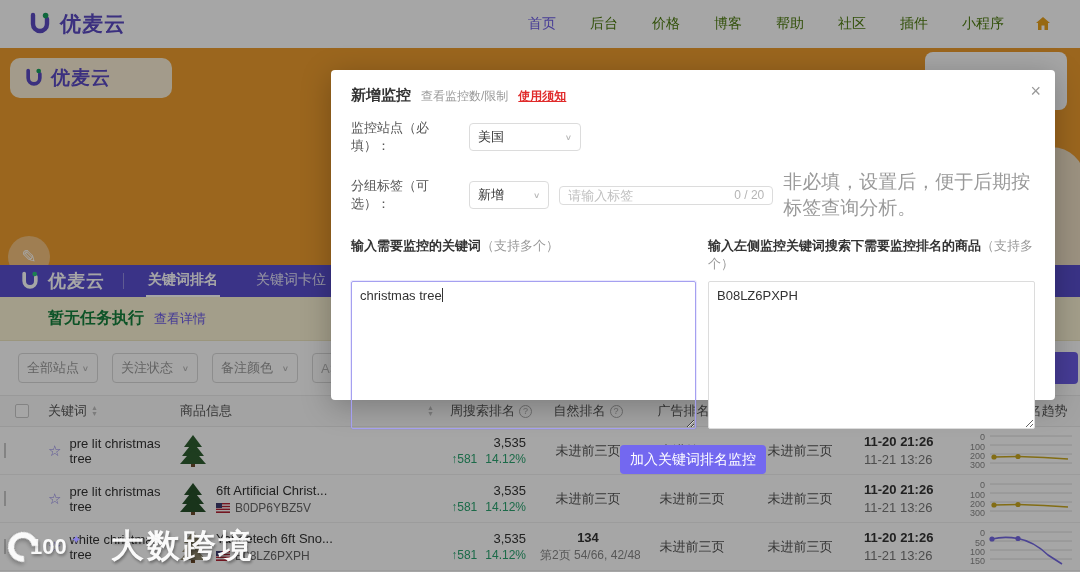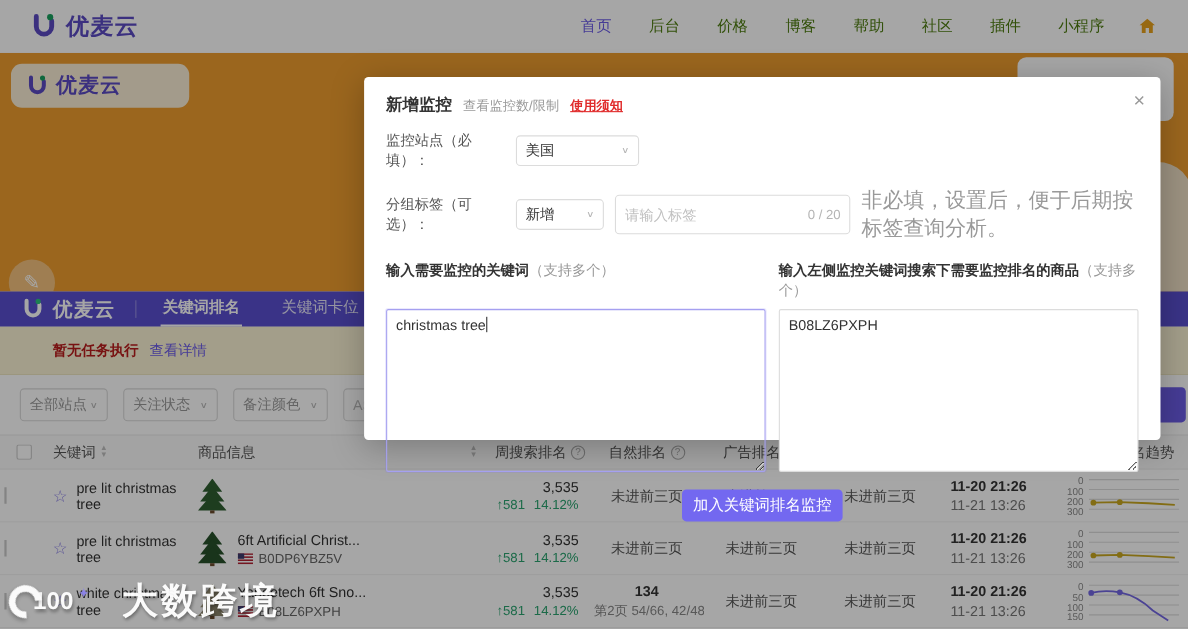--- a/index.html
+++ b/index.html
@@ -33,21 +33,21 @@
   
   .subnav { position:absolute; left:0; top:265px; width:1080px; height:32px; background:#5A4FD0; display:flex; align-items:center; padding:0 20px; }
   .subnav .brand-text { color:#fff; font-size:18px; }
   .subnav-divider { width:1px; height:16px; background:rgba(255,255,255,.35); margin:0 22px 0 18px; }
   .subnav-tabs { display:flex; gap:34px; }
   .subnav-tab { color:rgba(255,255,255,.85); font-size:14px; cursor:pointer; padding:6px 2px; white-space:nowrap; }
   .subnav-tab.active { color:#fff; font-weight:bold; border-bottom:2px solid #fff; }
 
   
   .notice { position:absolute; left:0; top:297px; width:1080px; height:44px; background:#FBF3D4; border-bottom:1px solid #EFE6C2; display:flex; align-items:center; padding-left:48px; gap:10px; }
-  .notice-text { font-size:13px; font-weight:bold; color:#b91c1c; }
+  .notice-text { font-size:16px; font-weight:bold; color:#15803d; }
   .notice-link { font-size:13px; color:#6C5CE7; cursor:pointer; }
 
   
   .filterbar { position:absolute; left:0; top:341px; width:1080px; height:54px; background:#fff; display:flex; align-items:center; gap:14px; padding-left:18px; }
   .f-select { width:80px; height:30px; border:1px solid #D9D9D9; border-radius:4px; display:flex; align-items:center; justify-content:space-between; padding:0 8px; font-size:13px; color:#999; cursor:pointer; background:#fff; }
   .f-select.w2 { width:86px; }
   .f-input { width:170px; height:30px; border:1px solid #D9D9D9; border-radius:4px; padding:0 8px; font-size:13px; color:#333; }
   .f-input::placeholder { color:#b9b9b9; }
   .chev { font-size:10px; color:#b5b5b5; transform:scaleY(.8); }
   .f-addbtn { position:absolute; left:1000px; top:11px; width:78px; height:32px; background:#6C5CE7; border:none; border-radius:4px; color:#fff; font-size:13px; cursor:pointer; }
@@ -96,21 +96,21 @@
   
   .modal { position:absolute; left:331px; top:70px; width:724px; height:330px; background:#fff; border-radius:4px; box-shadow:0 6px 30px rgba(0,0,0,.25); z-index:60; padding:16px 20px; }
   .m-close { position:absolute; right:14px; top:12px; font-size:18px; color:#999; cursor:pointer; line-height:18px; }
   .m-head { display:flex; align-items:baseline; gap:10px; }
   .m-title { font-size:15px; font-weight:bold; color:#333; }
   .m-sub { font-size:12px; color:#999; }
   .m-notice { font-size:12px; color:#E02B2B; font-weight:bold; text-decoration:underline; cursor:pointer; }
   .m-row { display:flex; align-items:center; margin-top:14px; gap:10px; }
   .m-label { font-size:13px; color:#555; width:108px; flex:0 0 auto; }
   .m-select { width:112px; height:28px; border:1px solid #DCDCDC; border-radius:4px; display:flex; align-items:center; justify-content:space-between; padding:0 8px; font-size:13px; color:#333; cursor:pointer; }
-  .m-taginput { width:214px; height:36px; border:1px solid #DCDCDC; border-radius:4px; display:flex; align-items:center; padding:0 8px; gap:6px; }
+  .m-taginput { width:214px; height:19px; border:1px solid #DCDCDC; border-radius:4px; display:flex; align-items:center; padding:0 8px; gap:6px; }
   .m-taginput input { border:none; outline:none; flex:1; font-size:13px; min-width:0; }
   .m-taginput input::placeholder { color:#c0c0c0; }
   .m-counter { font-size:12px; color:#b5b5b5; white-space:nowrap; }
   .m-hint { font-size:19px; color:#999; }
   .m-cols-labels { display:flex; margin-top:16px; }
   .m-col-label { font-size:13px; color:#333; font-weight:bold; }
   .m-col-label .suffix { color:#999; font-weight:normal; }
   .m-col-label.left { width:357px; flex:0 0 auto; }
   .m-areas { display:flex; gap:12px; margin-top:8px; }
   .m-area { width:345px; height:148px; border:1px solid #DCDCDC; border-radius:2px; padding:6px 8px; font-size:13px; color:#333; font-family:"Liberation Sans","DejaVu Sans",sans-serif; resize:both; overflow:auto; }

